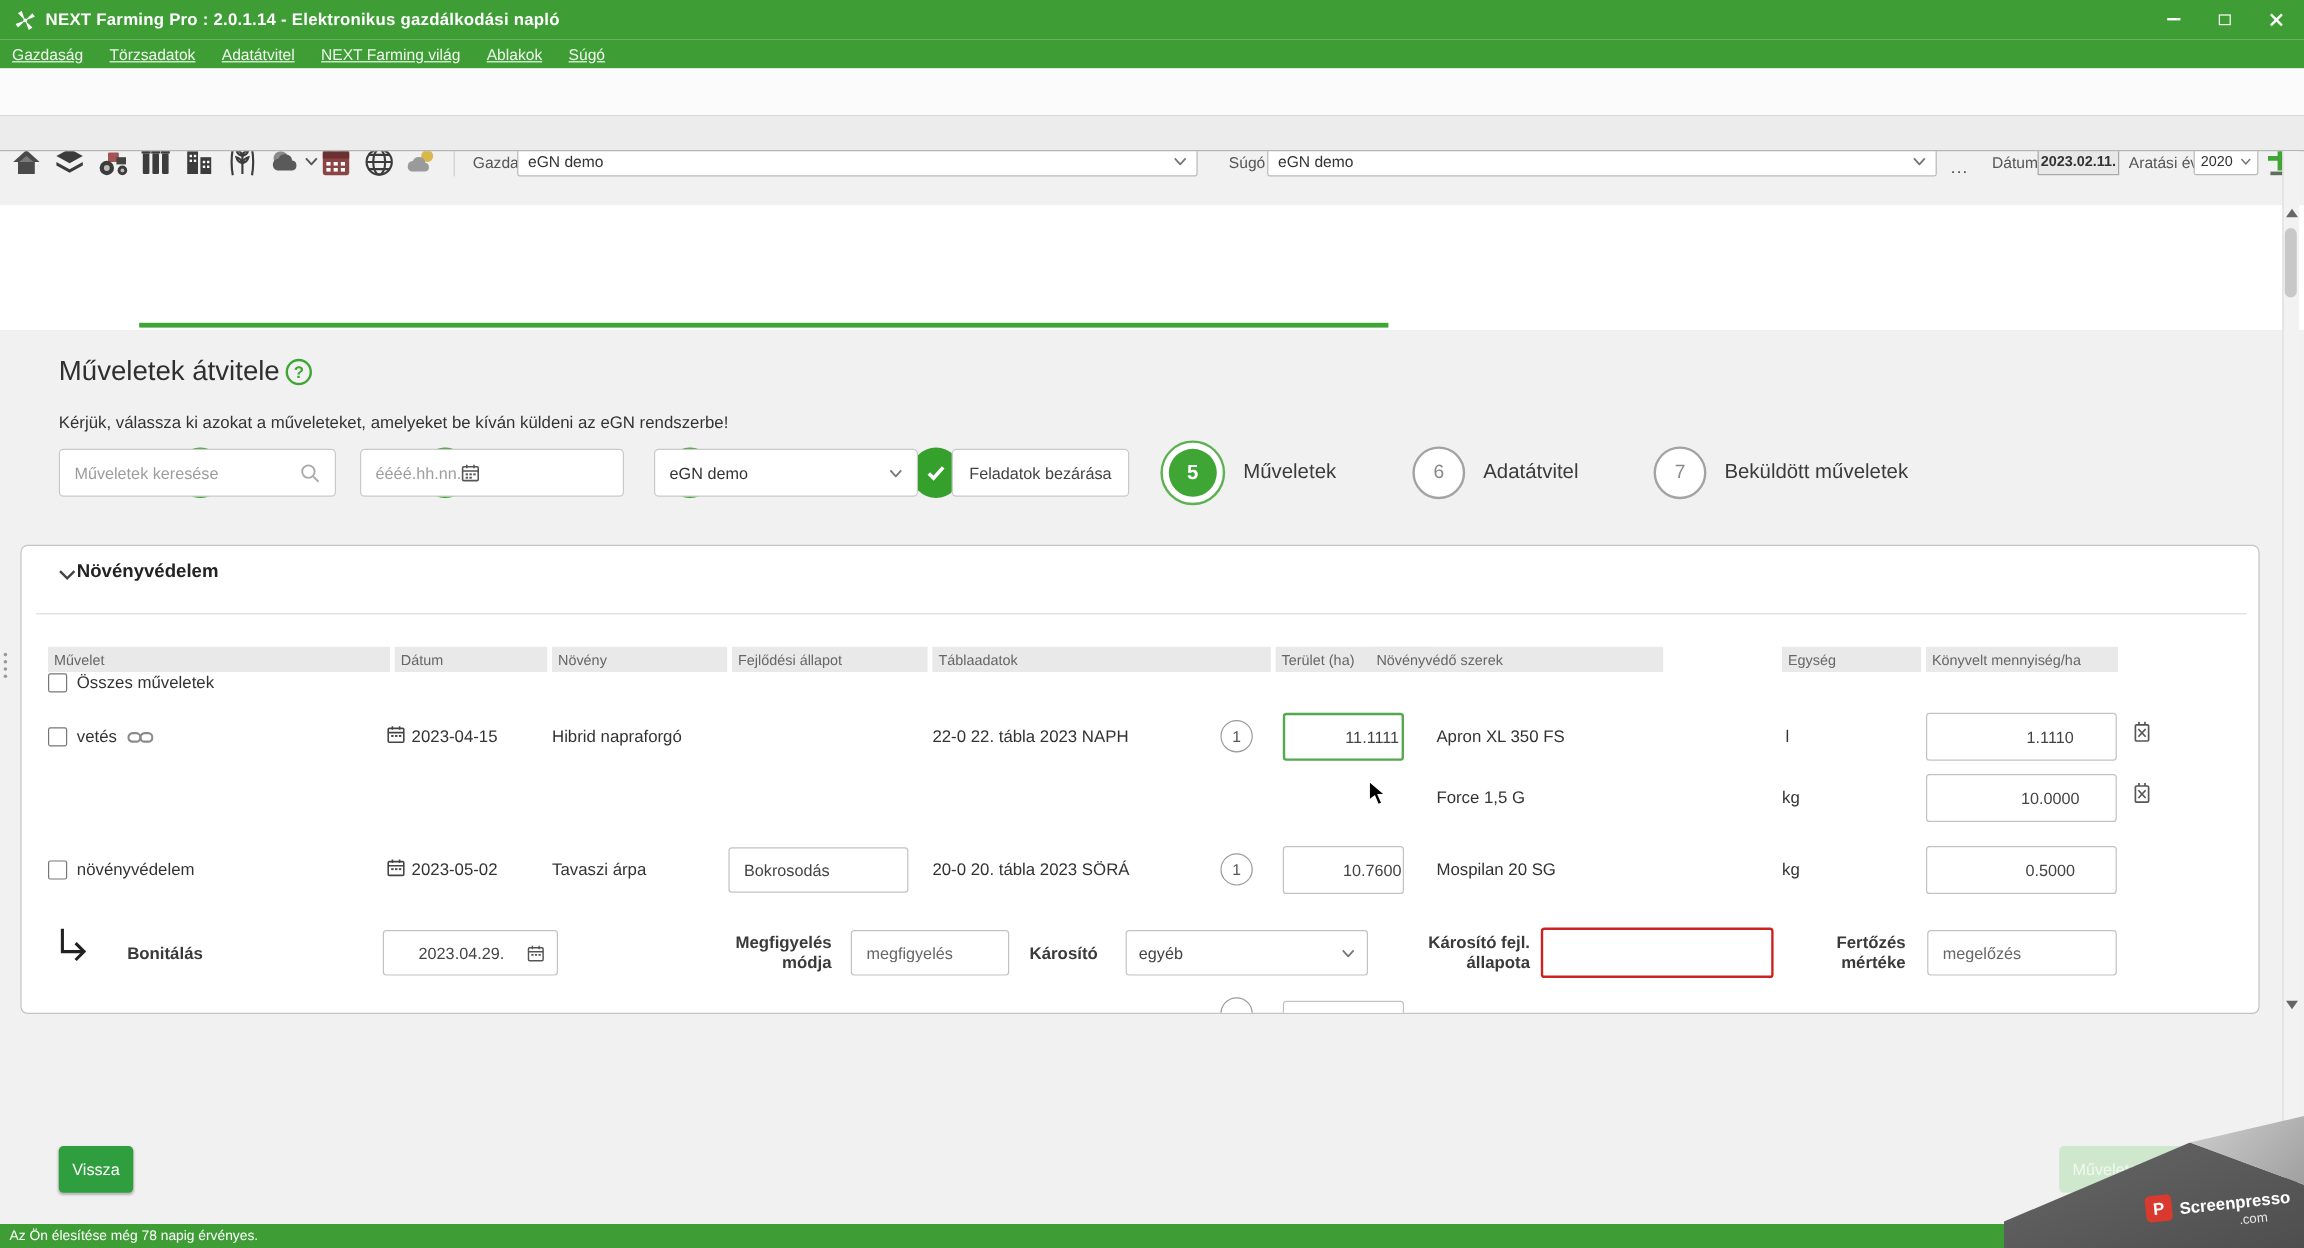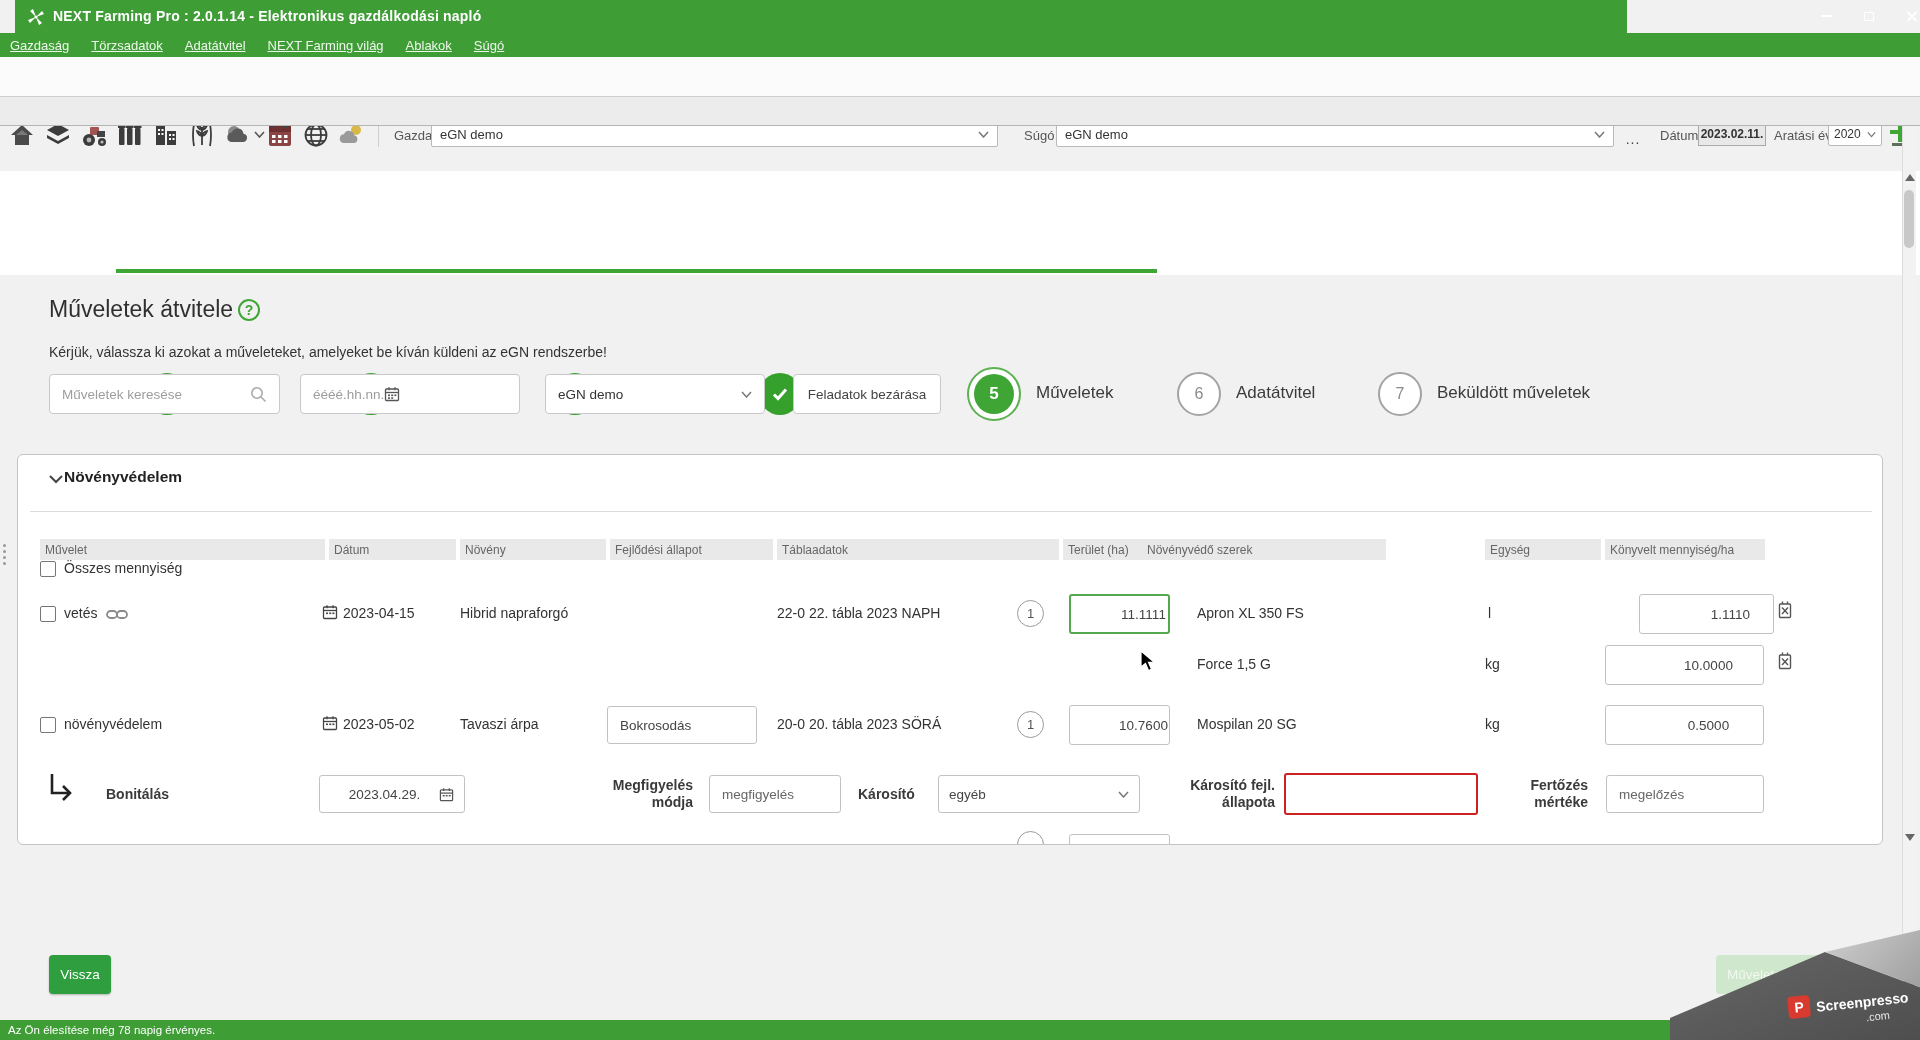--- a/index.html
+++ b/index.html
@@ -1,21 +1,21 @@
 <!DOCTYPE html>
 <html><head>
 <meta charset="utf-8">
 <style>
   * { margin:0; padding:0; box-sizing:border-box; }
   html,body { width:1920px; height:1040px; overflow:hidden; }
   body { font-family:"Liberation Sans", sans-serif; background:#f1f1f1; position:relative; }
   .abs { position:absolute; }
 
   
-  .titlebar { left:15px; top:0; width:1612px; height:33px; background:#3f9d36; }
+  .titlebar { left:0; top:0; width:1920px; height:33px; background:#3f9d36; }
   .app-title { left:38px; top:8px; color:#fff; font-size:14px; font-weight:bold; letter-spacing:.2px; }
   .winbtn { top:4px; width:32px; height:24px; display:flex; align-items:center; justify-content:center; cursor:default; }
   .min-bar { width:11px; height:2px; background:#fff; }
   .restore-box { width:10px; height:9px; border:1.5px solid #fff; }
   .close-x { position:relative; width:12px; height:12px; }
   .close-x:before,.close-x:after { content:""; position:absolute; left:5px; top:0; width:2px; height:13px; background:#fff; }
   .close-x:before { transform:rotate(45deg);} .close-x:after { transform:rotate(-45deg);}
 
   
   .menubar { left:0; top:33px; width:1920px; height:24px; background:#3f9d36; display:flex; align-items:center; padding-left:10px; gap:22px; }
@@ -393,21 +393,21 @@
   <div class="hcell" style="left:311px;width:127px">Dátum</div>
   <div class="hcell" style="left:442px;width:146px">Növény</div>
   <div class="hcell" style="left:592px;width:163px">Fejlődési állapot</div>
   <div class="hcell" style="left:759px;width:282px">Táblaadatok</div>
   <div class="hcell" style="left:1045px;width:130px">Terület (ha)</div>
   <div class="hcell" style="left:1124px;width:244px">Növényvédő szerek</div>
   <div class="hcell" style="left:1467px;width:116px">Egység</div>
   <div class="hcell" style="left:1587px;width:160px">Könyvelt mennyiség/ha</div>
 
   <div class="cb" style="left:22px;top:106px"></div>
-  <div class="cell" style="left:46px;top:105px">Összes mennyiség</div>
+  <div class="cell" style="left:46px;top:105px">Összes műveletek</div>
 
   <div class="cb" style="left:22px;top:151px"></div>
   <div class="cell" style="left:46px;top:150px">vetés</div>
   <svg class="abs" style="left:88px;top:153px;position:absolute" width="22" height="13" viewBox="0 0 22 13">
       <g fill="none" stroke="#8a8a8a" stroke-width="1.8">
         <rect x="1" y="3" width="10" height="7" rx="3.5"></rect>
         <rect x="11" y="3" width="10" height="7" rx="3.5"></rect>
       </g>
     </svg>
   <svg class="abs" style="left:304px;top:149px;position:absolute" width="16" height="16" viewBox="0 0 16 16">
@@ -423,21 +423,21 @@
         <rect x="10.4" y="8.5" width="2" height="1.6"></rect>
       </g>
     </svg>
   <div class="cell" style="left:325px;top:150px">2023-04-15</div>
   <div class="cell" style="left:442px;top:150px">Hibrid napraforgó</div>
   <div class="cell" style="left:759px;top:150px">22-0 22. tábla 2023 NAPH</div>
   <div class="badge" style="left:999px;top:145px">1</div>
   <input class="tin center focus" style="left: 1051px; top: 139px; width: 101px;" value="11.1111">
   <div class="cell" style="left:1179px;top:150px">Apron XL 350 FS</div>
   <div class="cell" style="left:1470px;top:150px">l</div>
-  <input class="tin center" style="left: 1587px; top: 139px; width: 135px; margin-left: 34px;" value="1.1110">
+  <input class="tin center" style="left: 1587px; top: 139px; width: 159px;" value="1.1110">
   <svg class="abs" style="left:1759px;top:145px;position:absolute" width="16" height="19" viewBox="0 0 16 19">
       <g fill="none" stroke="#555" stroke-width="1.4">
         <rect x="2.5" y="4" width="11" height="13.5" rx="1"></rect>
         <line x1="5.5" y1="1.5" x2="5.5" y2="4"></line>
         <line x1="10.5" y1="1.5" x2="10.5" y2="4"></line>
         <line x1="5" y1="7.5" x2="11" y2="14"></line>
         <line x1="11" y1="7.5" x2="5" y2="14"></line>
       </g>
     </svg>
 

